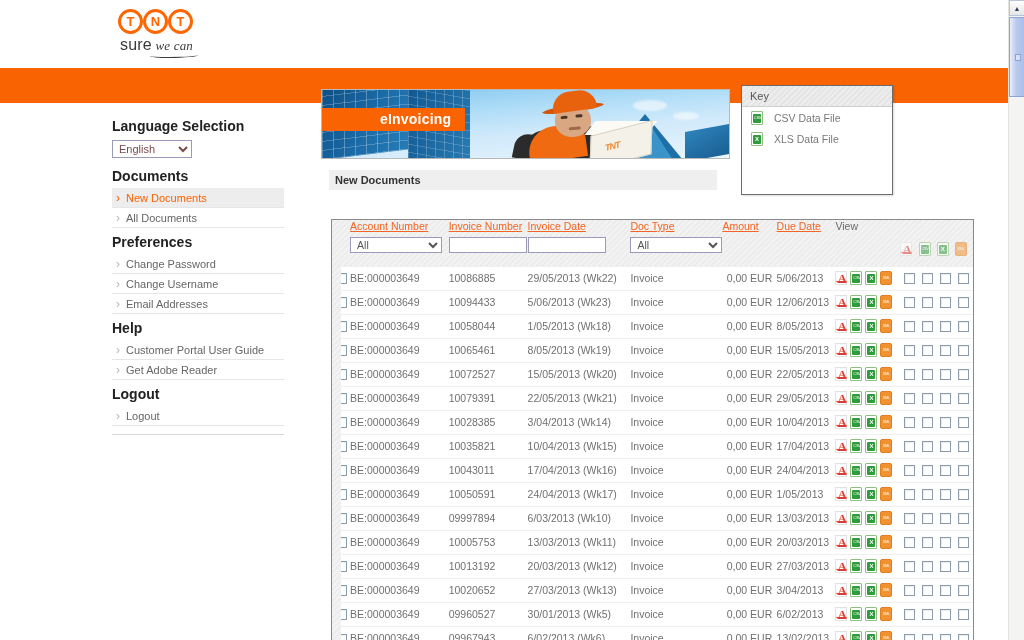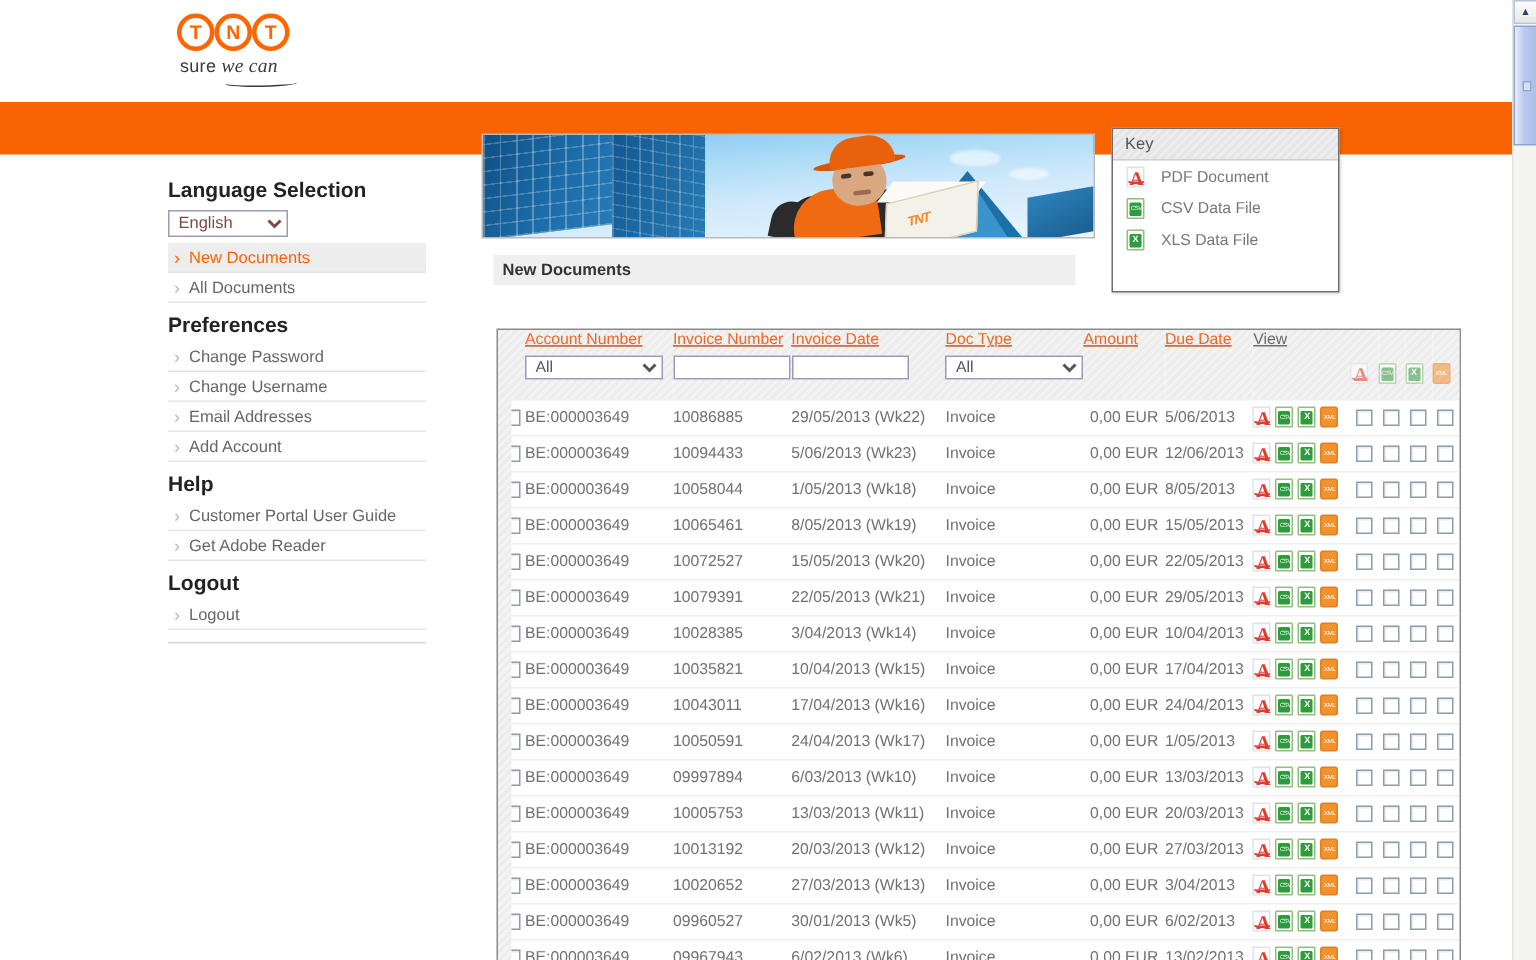--- a/index.html
+++ b/index.html
@@ -62,21 +62,21 @@
   .tnt-tag {
     position: absolute;
     left: 120px; top: 36px;
     width: 90px;
     font-family: "Liberation Serif", serif;
     font-style: italic;
     font-size: 13px;
     color: #3a3a3a;
     letter-spacing: .2px;
   }
-  .tnt-tag .sure { font-style: normal; font-family: "Liberation Sans", sans-serif; font-size: 12px; margin-top: 48px; }
+  .tnt-tag .sure { font-style: normal; font-family: "Liberation Sans", sans-serif; font-size: 16px; margin-top: 48px; }
   .tnt-underline {
     position: absolute;
     left: 150px; top: 53px;
     width: 48px; height: 5px;
     border-bottom: 1.5px solid #3a3a3a;
     border-radius: 0 0 60% 40%;
   }
 
   
   #orange-band {
@@ -409,21 +409,20 @@
     left: 331px; top: 219px;
     width: 643px;
     border: 1px solid #8a8a8a;
     background: #fff;
     overflow: hidden;
   }
   .hatch {
     background:
       repeating-linear-gradient(135deg, rgba(0,0,0,.028) 0 2px, rgba(0,0,0,0) 2px 4px),
       #f3f3f3;
-    text-decoration: underline;
   }
   table.docs {
     width: 100%;
     border-collapse: collapse;
     font-size: 10.5px;
     color: #707070;
   }
   table.docs th {
     font-weight: normal;
     text-align: left;
@@ -582,65 +581,60 @@
           <div class="c-box-logo">TNT</div>
         </div>
         <div class="c-brim"></div>
         <div class="c-face">
           <div class="c-eye l"></div>
           <div class="c-eye r"></div>
           <div class="c-mouth"></div>
         </div>
         <div class="c-helmet"></div>
       </div>
+      <div id="banner-label">eInvoicing</div>
     </div>
 
     <div id="key-panel">
       <div id="key-title">Key</div>
-      <div class="key-row">
-        <span class="ficon pdf"></span>
-        <span class="key-label">PDF Document</span>
-      </div>
       <div class="key-row">
         <span class="ficon csv"></span>
         <span class="key-label">CSV Data File</span>
       </div>
       <div class="key-row">
         <span class="ficon xls"></span>
         <span class="key-label">XLS Data File</span>
       </div>
     </div>
 
     <div id="section-title">New Documents</div>
 
     <div id="sidebar">
       <div class="sb-heading first">Language Selection</div>
       <select id="lang-select">
         <option>English</option>
       </select>
 
+      <div class="sb-heading">Documents</div>
       <div class="sb-item active">
         <span>New Documents</span>
       </div>
       <div class="sb-item">
         <span>All Documents</span>
       </div>
 
       <div class="sb-heading">Preferences</div>
       <div class="sb-item">
         <span>Change Password</span>
       </div>
       <div class="sb-item">
         <span>Change Username</span>
       </div>
       <div class="sb-item">
         <span>Email Addresses</span>
-      </div>
-      <div class="sb-item">
-        <span>Add Account</span>
       </div>
 
       <div class="sb-heading">Help</div>
       <div class="sb-item">
         <span>Customer Portal User Guide</span>
       </div>
       <div class="sb-item">
         <span>Get Adobe Reader</span>
       </div>
 

